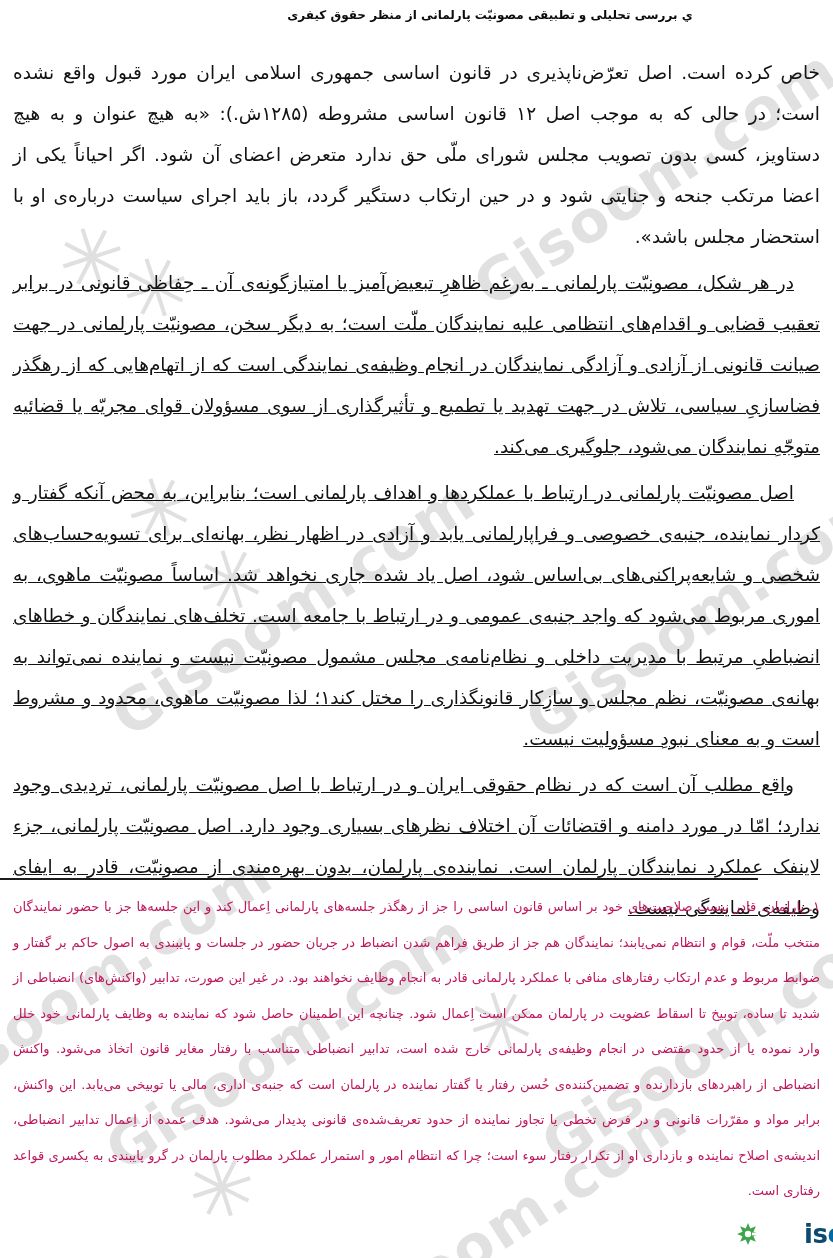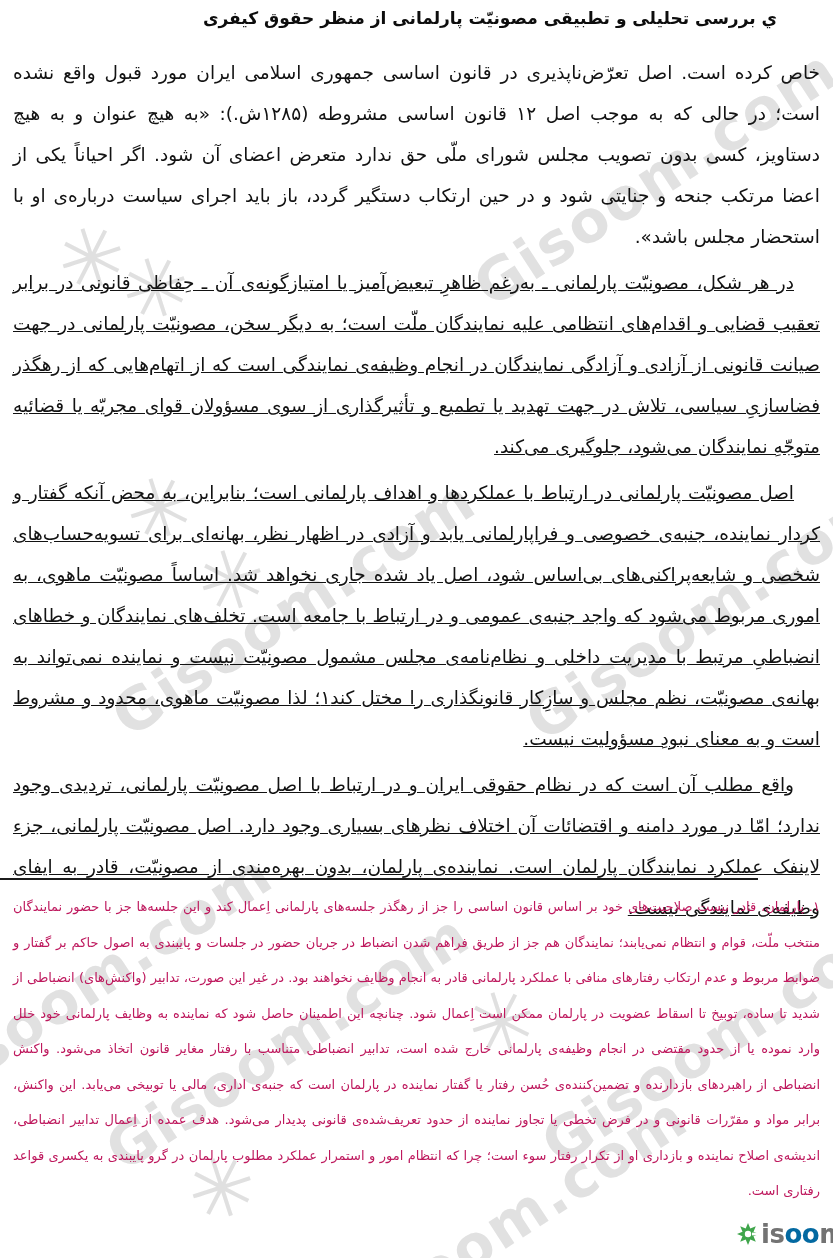--- a/index.html
+++ b/index.html
@@ -35,21 +35,21 @@
     line-height: 1;
   }
   
   .content { position: absolute; inset: 0; z-index: 1; }
   .running-head {
     position: absolute;
     top: 8px; left: 165px; right: 18px;
     text-align: center;
     direction: rtl;
     font-weight: bold;
-    font-size: 17px;
+    font-size: 12px;
     color: #0d0d0d;
   }
   .body-text {
     position: absolute;
     top: 52px; right: 13px; left: 13px;
     direction: rtl;
     text-align: justify;
     font-size: 18.5px;
     line-height: 41px;
     color: #121212;
@@ -77,21 +77,21 @@
     left: 736px; top: 1221px;
     display: flex;
     align-items: center;
     font-weight: bold;
     font-size: 26px;
     letter-spacing: -0.5px;
     line-height: 1;
     font-family: "DejaVu Sans", sans-serif;
   }
   .gisoom-logo svg { display: block; margin-right: 1px; }
-  .logo-green { color: #737373; }
+  .logo-green { color: #0c4a6e; margin-left: 43px; }
   .logo-blue  { color: #0369a1; }
 </style>
 </head>
 <body>
 
 <div class="page">
 
   <div class="wm-layer">
     <div class="wm" style="left:480px; top:258px;">Gisoom.com</div>
     <div class="wm" style="left:118px; top:688px;">Gisoom.com</div>

